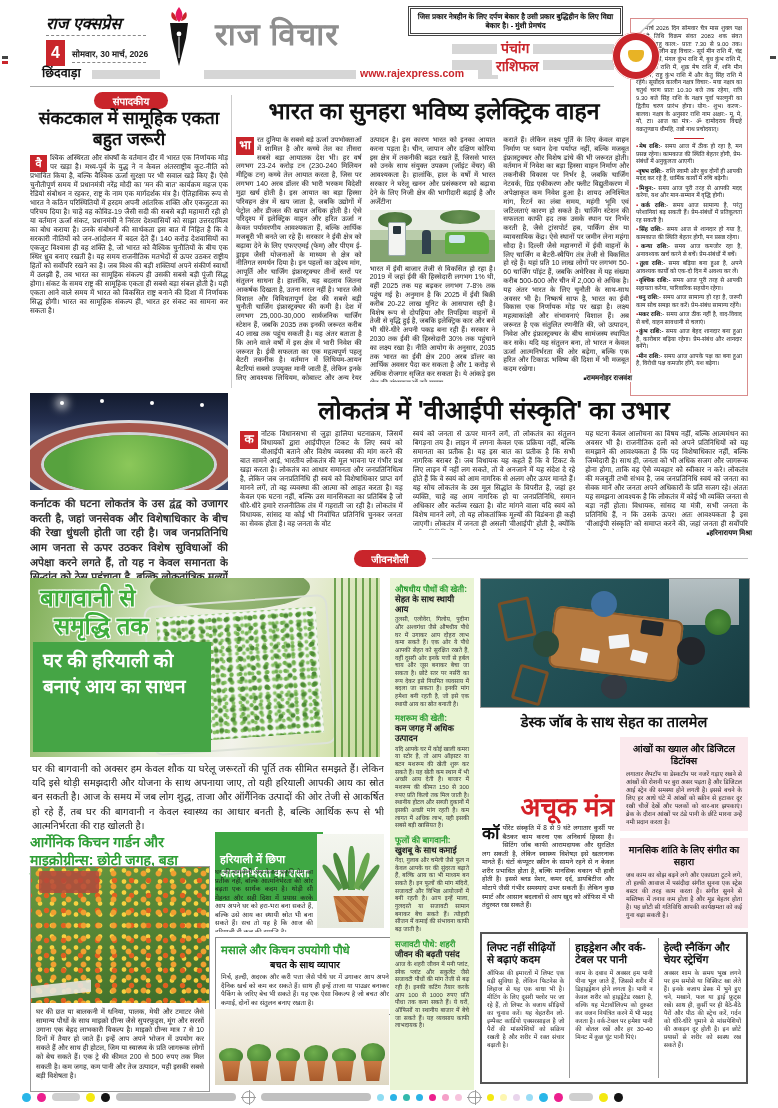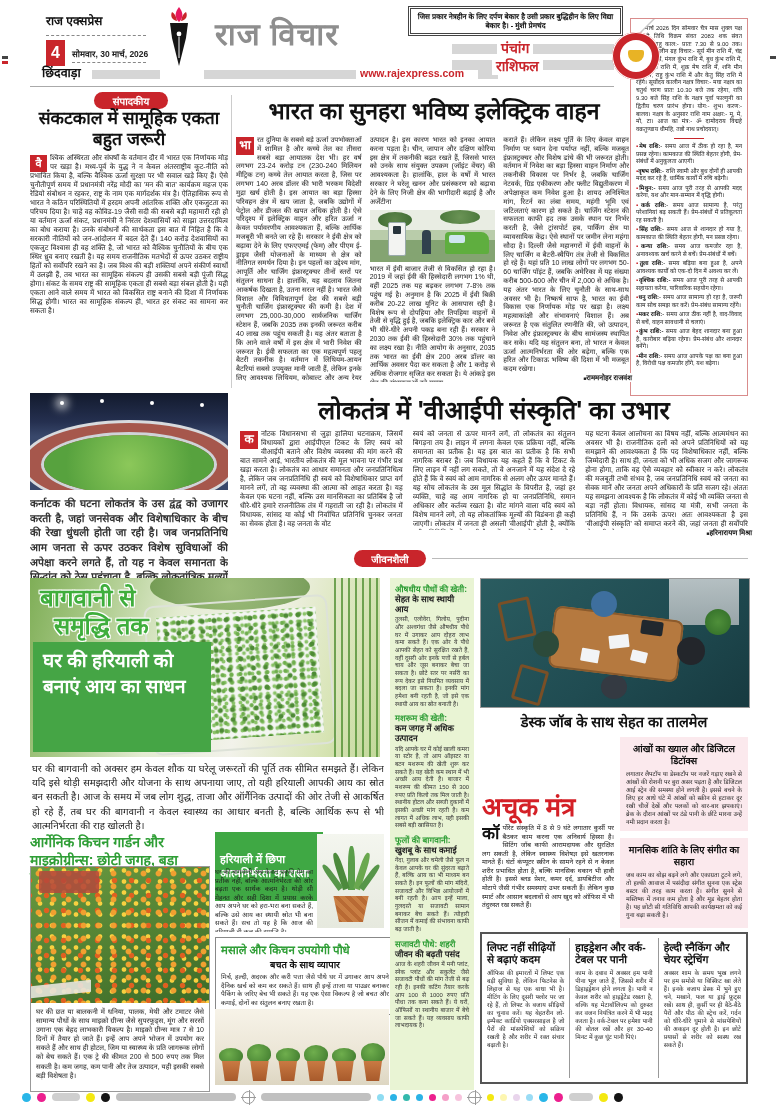--- a/index.html
+++ b/index.html
@@ -61,21 +61,21 @@
 </style>
 </head>
 <body>
 
 <div class="page">
 
   <div class="abs" style="left:2px;top:56px;width:6px;height:3px;background:#444;"></div>
   <div class="abs" style="left:2px;top:61px;width:6px;height:3px;background:#c9252b;"></div>
   <div class="abs" style="right:2px;top:56px;width:6px;height:3px;background:#444;"></div>
 
-  <div class="abs" style="left:46px;top:12px;font-size:12px;font-weight:800;color:#111;">राज एक्सप्रेस</div>
+  <div class="abs" style="left:46px;top:12px;font-size:16px;font-weight:800;color:#111;font-style:italic;">राज एक्सप्रेस</div>
   <div class="abs" style="left:46px;top:35px;width:100px;border-top:1px dashed #888;"></div>
   <div class="abs" style="left:46px;top:40px;width:19px;height:26px;background:#c9252b;color:#fff;font-size:16px;font-weight:700;display:flex;align-items:center;justify-content:center;">4</div>
   <div class="abs" style="left:72px;top:48px;font-size:8.5px;font-weight:700;color:#222;">सोमवार, 30 मार्च, 2026</div>
   <div class="abs" style="left:72px;top:62px;width:74px;border-top:1px dashed #888;"></div>
 
   <div class="abs" style="left:166px;top:6px;">
     <svg width="26" height="66" viewBox="0 0 26 66">
       <path d="M13 1 C9 6 8 11 13 16 C18 11 17 6 13 1Z" fill="#e8175d"></path>
       <path d="M6 6 C4 10 6 14 11 15 C10 10 9 8 6 6Z" fill="#c9252b"></path>
       <path d="M20 6 C22 10 20 14 15 15 C16 10 17 8 20 6Z" fill="#c9252b"></path>
@@ -282,21 +282,21 @@
     <div style="position:absolute;left:160px;top:42px;width:22px;height:14px;background:#21282e;transform:rotate(8deg);border-radius:2px;"></div>
     <div class="of-person" style="left:110px;top:12px;width:26px;height:26px;background:#3e6f9e;"></div>
     <div class="of-person" style="left:52px;top:52px;width:26px;height:26px;background:#2c4a3a;"></div>
     <div class="of-person" style="left:196px;top:58px;width:28px;height:28px;background:#23262b;"></div>
     <div class="of-person" style="left:120px;top:96px;width:26px;height:24px;background:#343a42;"></div>
     <div style="position:absolute;left:20px;top:20px;width:26px;height:34px;border:3px solid #7a4f26;border-radius:3px;transform:rotate(-12deg);"></div>
     <div style="position:absolute;left:34px;top:88px;width:24px;height:30px;border:3px solid #7a4f26;border-radius:3px;transform:rotate(16deg);"></div>
   </div>
   <div class="abs" style="left:480px;top:711px;width:268px;font-size:14.5px;font-weight:800;text-align:center;color:#111;">डेस्क जॉब के साथ सेहत का तालमेल</div>
 
-  <div class="abs" style="left:482px;top:788px;width:132px;font-size:26px;font-weight:800;text-align:left;color:#d42027;">अचूक मंत्र</div>
+  <div class="abs" style="left:482px;top:788px;width:132px;font-size:26px;font-weight:800;text-align:right;color:#d42027;">अचूक मंत्र</div>
   <div class="abs jt" style="left:482px;top:824px;width:132px;height:102px;font-size:6.5px;line-height:1.32;">
     <span class="dcap2">कॉ</span><span>र्पोरेट संस्कृति में 8 से 9 घंटे लगातार कुर्सी पर बैठकर काम करना एक अनिवार्य हिस्सा है। सिटिंग जॉब काफी आरामदायक और सुरक्षित लग सकती है, लेकिन स्वास्थ्य विशेषज्ञ इसे खतरनाक मानते हैं। घंटों कंप्यूटर स्क्रीन के सामने रहने से न केवल शरीर प्रभावित होता है, बल्कि मानसिक थकान भी हावी होती है। इससे ब्लड प्रेशर, कमर दर्द, डायबिटीज और मोटापे जैसी गंभीर समस्याएं उभर सकती हैं। लेकिन कुछ स्मार्ट और आसान बदलावों से आप खुद को ऑफिस में भी तंदुरुस्त रख सकते हैं।</span>
   </div>
 
   <div class="abs pinkbox" style="left:620px;top:737px;width:128px;height:94px;box-sizing:border-box;">
     <div class="pb-title">आंखों का ख्याल और डिजिटल डिटॉक्स</div>
     <div class="pb-body">लगातार लैपटॉप या डेस्कटॉप पर नजरें गड़ाए रखने से आंखों की रोशनी पर बुरा असर पड़ता है और डिजिटल आई स्ट्रेन की समस्या होने लगती है। इससे बचने के लिए हर आधे घंटे में आंखों को स्क्रीन से हटाकर दूर रखी चीजें देखें और पलकों को बार-बार झपकाएं। ब्रेक के दौरान आंखों पर ठंडे पानी के छींटे मारना उन्हें नमी प्रदान करता है।</div>
   </div>
   <div class="abs pinkbox" style="left:620px;top:838px;width:128px;height:90px;box-sizing:border-box;">
     <div class="pb-title">मानसिक शांति के लिए संगीत का सहारा</div>

